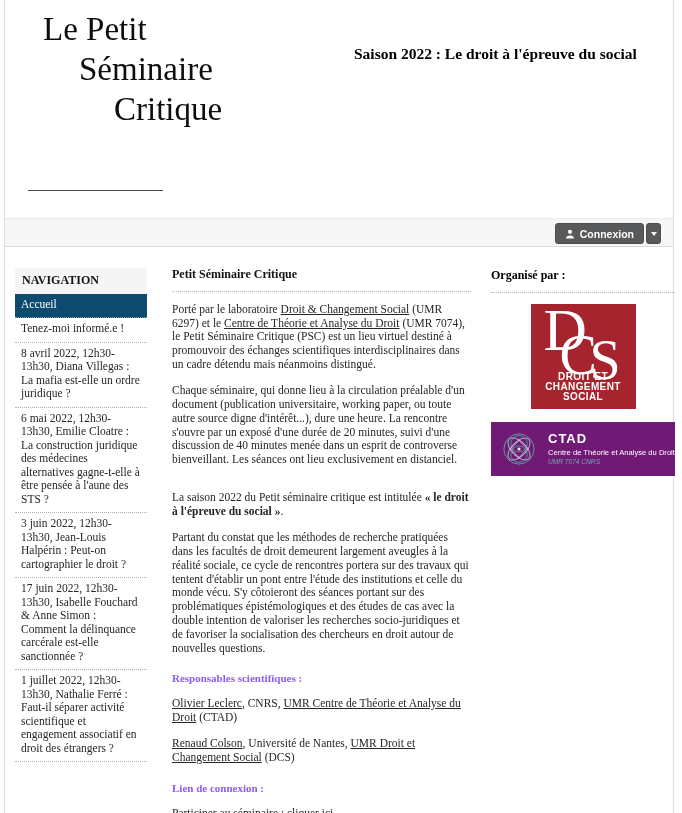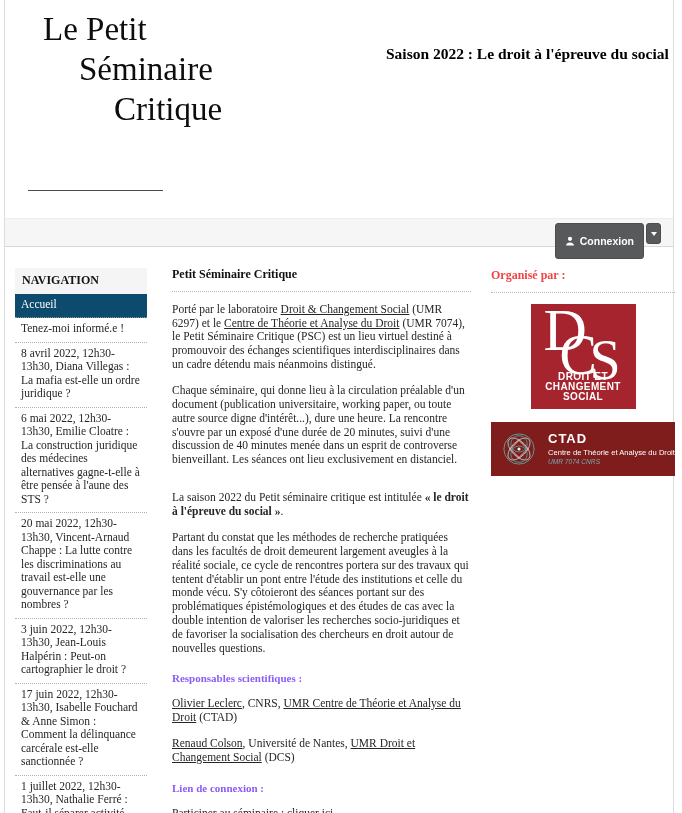--- a/index.html
+++ b/index.html
@@ -7,29 +7,29 @@
   body { width:682px; height:813px; font-family:"Liberation Serif", serif; color:#1c1c1c; position:relative; }
   .page { position:absolute; left:4px; top:0; width:670px; height:813px; background:#fff;
           border-left:1px solid #ddd; border-right:1px solid #ddd; }
 
   
   .header { position:relative; height:218px; }
   .site-title { padding-top:9px; font-size:33px; line-height:40px; color:#0d0d0d; }
   .site-title .l1 { margin-left:38px; }
   .site-title .l2 { margin-left:74px; }
   .site-title .l3 { margin-left:109px; }
-  .season-title { position:absolute; left:349px; top:45px; font-weight:bold; font-size:15.5px; color:#000; white-space:nowrap;margin-left:32px; }
+  .season-title { position:absolute; left:349px; top:45px; font-weight:bold; font-size:15.5px; color:#000; white-space:nowrap; }
   .header-rule { position:absolute; left:23px; top:190px; width:135px; border-top:1.5px solid #4a4a4a; }
 
   
   .toolbar { position:relative; height:29px; background:#f6f6f6; border-top:1px solid #ececec; border-bottom:1px solid #d8d8d8; }
   .login-group { position:absolute; right:12px; top:4px; display:flex; }
   .login-btn { display:flex; align-items:center; gap:5px; background:#58595b; color:#fff; border:1px solid #4c4d4f;
                border-radius:3px; font-family:"Liberation Sans", sans-serif; font-size:10.5px; font-weight:bold;
-               padding:3px 9px; height:36px; cursor:pointer; }
+               padding:3px 9px; height:21px; cursor:pointer; }
   .login-caret-btn { width:15px; height:21px; margin-left:2px; background:#58595b; border:1px solid #4c4d4f;
                      border-radius:3px; display:flex; align-items:center; justify-content:center; cursor:pointer; }
   .caret { width:0; height:0; border-left:3.5px solid transparent; border-right:3.5px solid transparent; border-top:4px solid #fff; }
 
   
   .content { display:flex; align-items:flex-start; padding:21px 0 0 10px; }
   .sidebar { width:132px; flex:none; font-size:11.5px; line-height:13.5px; }
   .main    { width:299px; flex:none; margin-left:25px; font-size:11.5px; line-height:13.8px; }
   .right   { width:184px; flex:none; margin-left:20px; }
 
@@ -39,29 +39,29 @@
   .side-item.active { background:#0c4a6e; color:#fff; border-bottom:1px dotted #9a9a9a; }
 
   
   .main-title { font-weight:bold; font-size:12px; padding-bottom:9px; border-bottom:1px dotted #b8b8b8; margin-bottom:11px; color:#111; }
   .main p { margin:0 0 12.5px; color:#262626; }
   .main a { color:#262626; text-decoration:underline; cursor:pointer; }
   .gap-lg { margin-top:24px !important; }
   .main h3 { font-size:11px; font-weight:bold; margin:17px 0 11px; color:#8b5cf6; }
 
   
-  .org-header { font-weight:bold; font-size:12px; padding-bottom:9px; border-bottom:1px dotted #b8b8b8; color:#ef4444; }
+  .org-header { font-weight:bold; font-size:12px; padding-bottom:9px; border-bottom:1px dotted #b8b8b8; color:#000000; }
   .dcs-logo { position:relative; width:105px; height:105px; margin:11px auto 0; background:#a5242e; cursor:pointer; overflow:hidden; }
   .dcs-letter { position:absolute; color:#fff; line-height:1; font-family:"Liberation Serif", serif; }
   .dcs-d { font-size:60px; left:13px; top:-4px; }
   .dcs-c { font-size:56px; left:29px; top:23px; }
   .dcs-s { font-size:56px; left:59px; top:28px; }
   .dcs-text { position:absolute; bottom:7px; left:0; width:100%; text-align:center; color:#fff;
               font-family:"Liberation Sans", sans-serif; font-weight:bold; font-size:10px; line-height:10px; letter-spacing:.4px; }
-  .ctad-logo { display:flex; align-items:center; width:184px; height:54px; margin-top:13px; background:#7f1d1d; cursor:pointer; }
+  .ctad-logo { display:flex; align-items:center; width:184px; height:54px; margin-top:13px; background:#701a75; cursor:pointer; }
   .ctad-emblem { flex:none; margin-left:9px; }
   .ctad-text { margin-left:10px; font-family:"Liberation Sans", sans-serif; color:#fff; }
   .ctad-acronym { font-size:13px; font-weight:bold; letter-spacing:1px; line-height:13px; }
   .ctad-name { font-size:7.6px; margin-top:2.5px; line-height:9px; }
   .ctad-umr { font-size:6.6px; font-style:italic; color:#73a9b2; margin-top:1.5px; line-height:8px; }
 </style>
 </head>
 <body>
 
 <div class="page">
@@ -93,21 +93,20 @@
   </div>
 
   <div class="content">
 
     <nav class="sidebar">
       <div class="side-header">NAVIGATION</div>
       <div class="side-item active">Accueil</div>
       <div class="side-item">Tenez-moi informé.e !</div>
       <div class="side-item">8 avril 2022, 12h30-13h30, Diana Villegas : La mafia est-elle un ordre juridique ?</div>
       <div class="side-item">6 mai 2022, 12h30-13h30, Emilie Cloatre : La construction juridique des médecines alternatives gagne-t-elle à être pensée à l'aune des STS ?</div>
-      <div class="side-item">20 mai 2022, 12h30-13h30, Vincent-Arnaud Chappe : La lutte contre les discriminations au travail est-elle une gouvernance par les nombres ?</div>
       <div class="side-item">3 juin 2022, 12h30-13h30, Jean-Louis Halpérin : Peut-on cartographier le droit ?</div>
       <div class="side-item">17 juin 2022, 12h30-13h30, Isabelle Fouchard &amp; Anne Simon : Comment la délinquance carcérale est-elle sanctionnée ?</div>
       <div class="side-item">1 juillet 2022, 12h30-13h30, Nathalie Ferré : Faut-il séparer activité scientifique et engagement associatif en droit des étrangers ?</div>
 
     </nav>
 
     <main class="main">
       <div class="main-title">Petit Séminaire Critique</div>
 
       <p><span>Porté par le laboratoire </span><a>Droit &amp; Changement Social</a><span> (UMR 6297) et le </span><a>Centre de Théorie et Analyse du Droit</a><span> (UMR 7074), le Petit Séminaire Critique (PSC) est un lieu virtuel destiné à promouvoir des échanges scientifiques interdisciplinaires dans un cadre détendu mais néanmoins distingué.</span></p>

